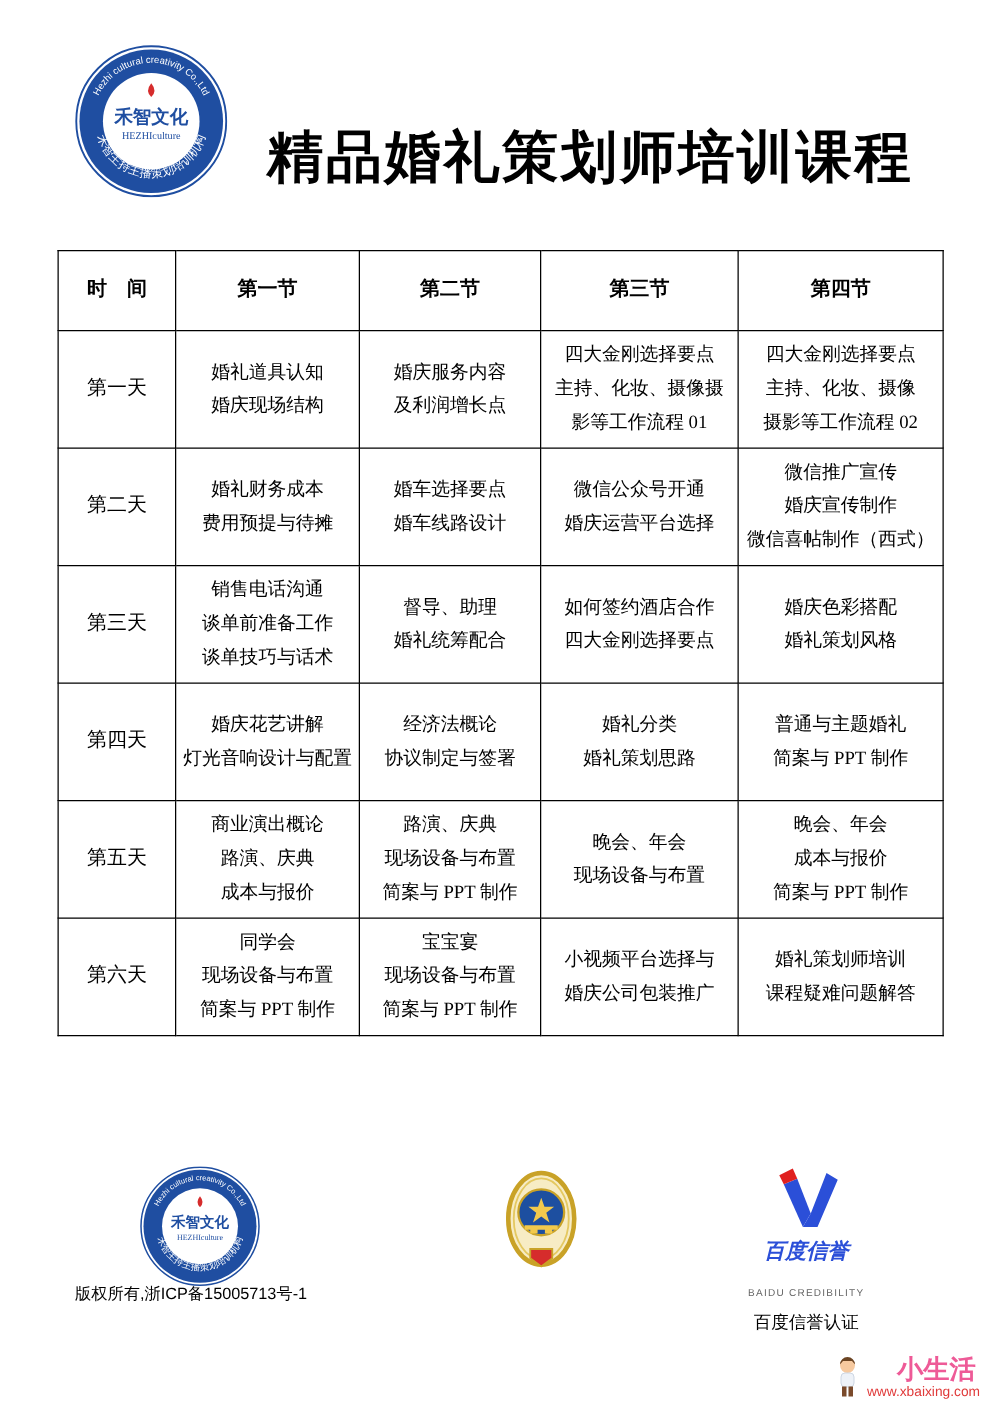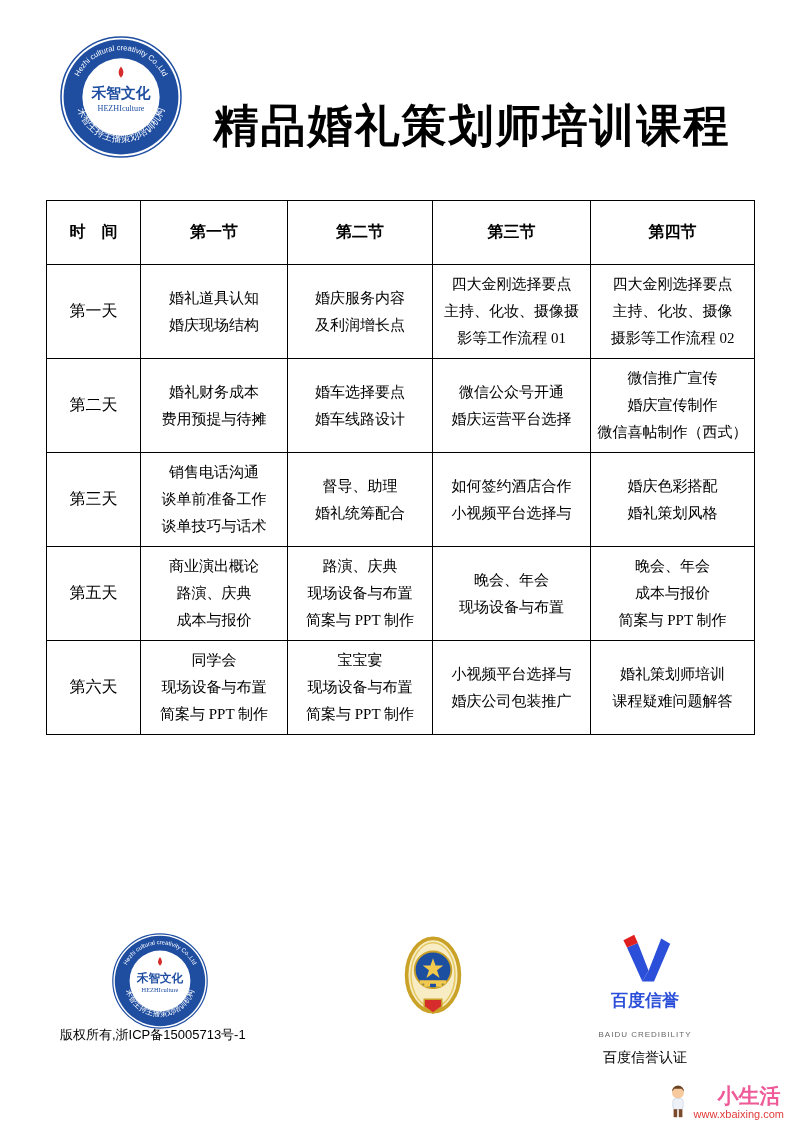--- a/index.html
+++ b/index.html
@@ -43,21 +43,21 @@
   .police-text {
     position:absolute; left:312px; top:1026px; width:240px; text-align:center;
     font-size:17px; font-weight:bold;
     font-family:"Liberation Sans","DejaVu Sans",sans-serif;
   }
   .baidu-block {
     position:absolute; left:585px; top:933px; width:120px; text-align:center;
     font-family:"Liberation Sans","DejaVu Sans",sans-serif;
   }
   .baidu-logo { width:54px; height:54px; display:block; margin:0 auto; }
-  .baidu-name { color:#2b4fd8; font-weight:bold; font-size:17px; margin-top:2px; }
+  .baidu-name { color:#2b4fd8; font-weight:bold; font-size:17px; margin-top:2px;font-style:italic; }
   .baidu-name-en { color:#666; font-size:8px; letter-spacing:1px; margin-top:18px; }
   .baidu-cert { color:#000; font-size:14px; margin-top:10px; }
 
   
   .watermark {
     position:absolute; right:16px; bottom:8px;
     display:flex; align-items:flex-start; gap:4px;
     font-family:"Liberation Sans","DejaVu Sans",sans-serif;
   }
   .wm-title { color:#ee5a97; font-weight:bold; font-size:21px; line-height:1.1;margin-left:24px; }
@@ -138,23 +138,34 @@
 微信喜帖制作（西式）</td>
     </tr>
     <tr>
       <td class="day">第三天</td>
       <td>销售电话沟通
 谈单前准备工作
 谈单技巧与话术</td>
       <td>督导、助理
 婚礼统筹配合</td>
       <td>如何签约酒店合作
-小视频平台选择与</td>
+四大金刚选择要点</td>
       <td>婚庆色彩搭配
 婚礼策划风格</td>
+    </tr>
+    <tr>
+      <td class="day">第四天</td>
+      <td>婚庆花艺讲解
+灯光音响设计与配置</td>
+      <td>经济法概论
+协议制定与签署</td>
+      <td>婚礼分类
+婚礼策划思路</td>
+      <td>普通与主题婚礼
+简案与 PPT 制作</td>
     </tr>
     <tr>
       <td class="day">第五天</td>
       <td>商业演出概论
 路演、庆典
 成本与报价</td>
       <td>路演、庆典
 现场设备与布置
 简案与 PPT 制作</td>
       <td>晚会、年会

